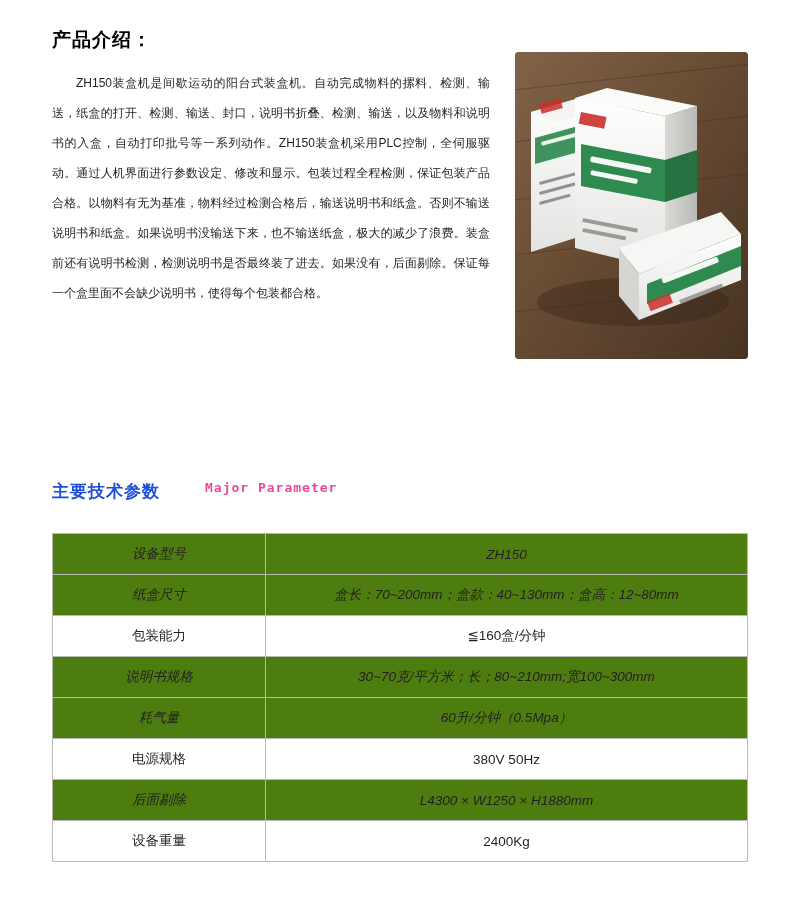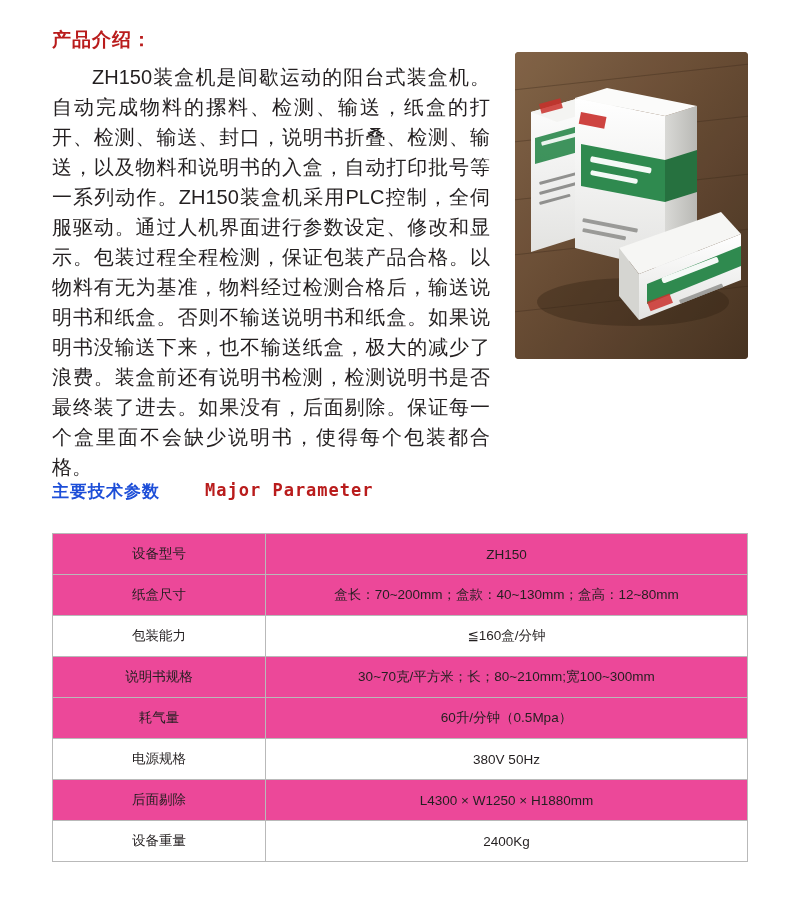--- a/index.html
+++ b/index.html
@@ -24,30 +24,30 @@
     padding: 0 52px;
   }
 
   
   .intro-heading {
     position: absolute;
     left: 52px;
     top: 27px;
     font-size: 19px;
     font-weight: bold;
-    color: #b91c1c;
+    color: #000000;
     letter-spacing: 1px;
   }
 
   .intro-body {
     position: absolute;
     left: 52px;
-    top: 62px;
+    top: 68px;
     width: 438px;
-    font-size: 20px;
+    font-size: 12px;
     line-height: 30px;
     color: #231f20;
     text-align: justify;
     text-indent: 2em;
   }
 
   
   .photo {
     position: absolute;
     left: 515px;
@@ -69,23 +69,23 @@
     top: 480px;
     font-size: 17px;
     font-weight: bold;
     color: #1d4ed8;
     letter-spacing: 1px;
   }
   .param-heading-en {
     position: absolute;
     left: 205px;
     top: 480px;
-    font-size: 17px;
+    font-size: 13px;
     font-weight: bold;
-    color: #b91c1c;
+    color: #ec4899;
     font-family: "DejaVu Sans Mono", "Liberation Mono", monospace;
     letter-spacing: 1px;
   }
 
   table.param-table {
     position: absolute;
     left: 52px;
     top: 533px;
     width: 696px;
     border-collapse: collapse;
@@ -97,21 +97,22 @@
     height: 40px;
     text-align: center;
     vertical-align: middle;
     color: #231f20;
     padding: 0 6px;
   }
   table.param-table td.label-cell {
     width: 200px;
   }
   table.param-table tr.shaded td {
-    background: #ec4899;
+    background: #4d7c0f;
+    font-style: italic;
   }
   table.param-table tr.plain td {
     background: #ffffff;
     margin-left: 44px;
   }
 </style>
 </head>
 <body>
 
 <div class="page">

